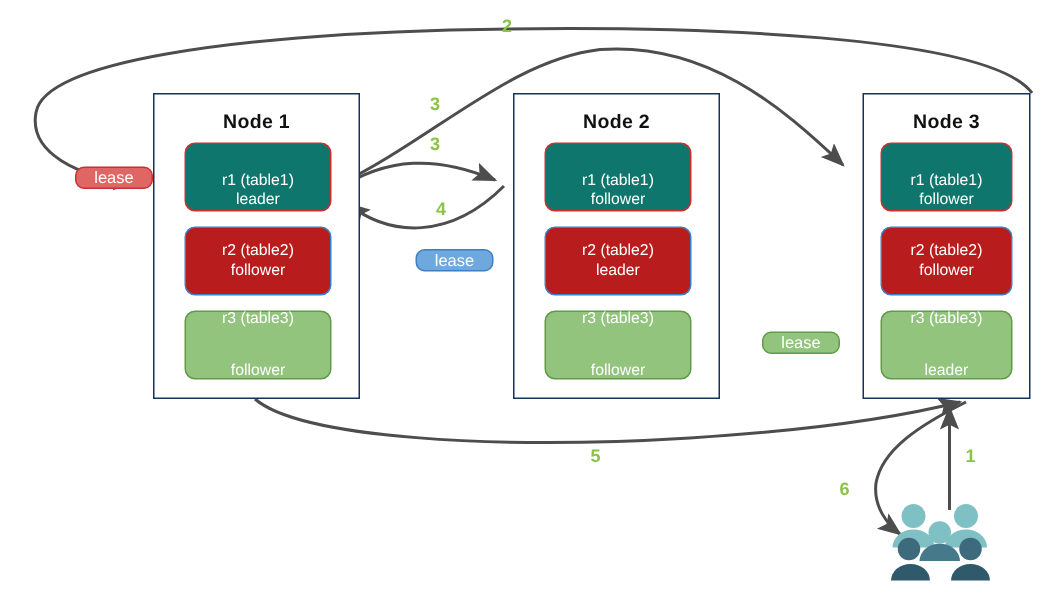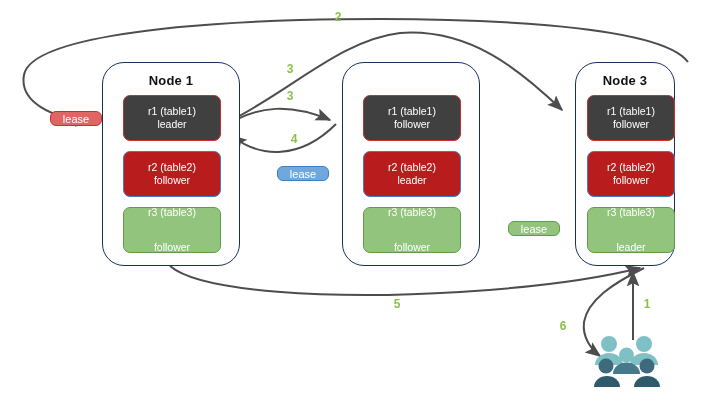--- a/index.html
+++ b/index.html
@@ -22,21 +22,21 @@
     left: 0;
     top: 0;
     width: 704px;
     height: 405px;
     pointer-events: none;
   }
   .node-box {
     position: absolute;
     box-sizing: border-box;
     border: 1.6px solid #16325c;
-    border-radius: 22px;
+    border-radius: 0;
     background: #ffffff;
   }
   .node-title {
     position: absolute;
     left: 0;
     right: 0;
     top: 10px;
     text-align: center;
     font-size: 13px;
     font-weight: bold;
@@ -49,21 +49,21 @@
     border-radius: 7px;
     display: flex;
     flex-direction: column;
     align-items: center;
     justify-content: center;
     color: #ffffff;
     font-size: 10.5px;
     line-height: 13px;
     text-align: center;
   }
-  .replica.red    { background: #404040; border: 1.4px solid #cc2f2f; }
+  .replica.red    { background: #0f766e; border: 1.4px solid #cc2f2f; justify-content: flex-end; }
   .replica.blue   { background: #b91c1c; border: 1.4px solid #3d7fc1; }
   .replica.green  { background: #93c47d; border: 1.4px solid #5f9c48; gap: 22px; }
 
   .lease-chip {
     position: absolute;
     box-sizing: border-box;
     border-radius: 6px;
     display: flex;
     align-items: center;
     justify-content: center;
@@ -127,38 +127,39 @@
       <span>follower</span>
     </div>
 
     <div class="replica green" style="left:20px; top:144px; width:98px; height:46px;">
       <span>r3 (table3)</span>
       <span>follower</span>
     </div>
   </div>
 
   <div class="node-box" style="left:342px; top:62px; width:138px; height:204px;">
+    <div class="node-title">Node 2</div>
 
     <div class="replica red" style="left:20px; top:32px; width:98px; height:46px;">
       <span>r1 (table1)</span>
       <span>follower</span>
     </div>
 
     <div class="replica blue" style="left:20px; top:88px; width:98px; height:46px;">
       <span>r2 (table2)</span>
       <span>leader</span>
     </div>
 
     <div class="replica green" style="left:20px; top:144px; width:98px; height:46px;">
       <span>r3 (table3)</span>
       <span>follower</span>
     </div>
   </div>
 
-  <div class="node-box" style="left:575px; top:62px; width:100px; height:204px;">
+  <div class="node-box" style="left:575px; top:62px; width:112px; height:204px;">
     <div class="node-title">Node 3</div>
 
     <div class="replica red" style="left:11px; top:32px; width:88px; height:46px;">
       <span>r1 (table1)</span>
       <span>follower</span>
     </div>
 
     <div class="replica blue" style="left:11px; top:88px; width:88px; height:46px;">
       <span>r2 (table2)</span>
       <span>follower</span>

